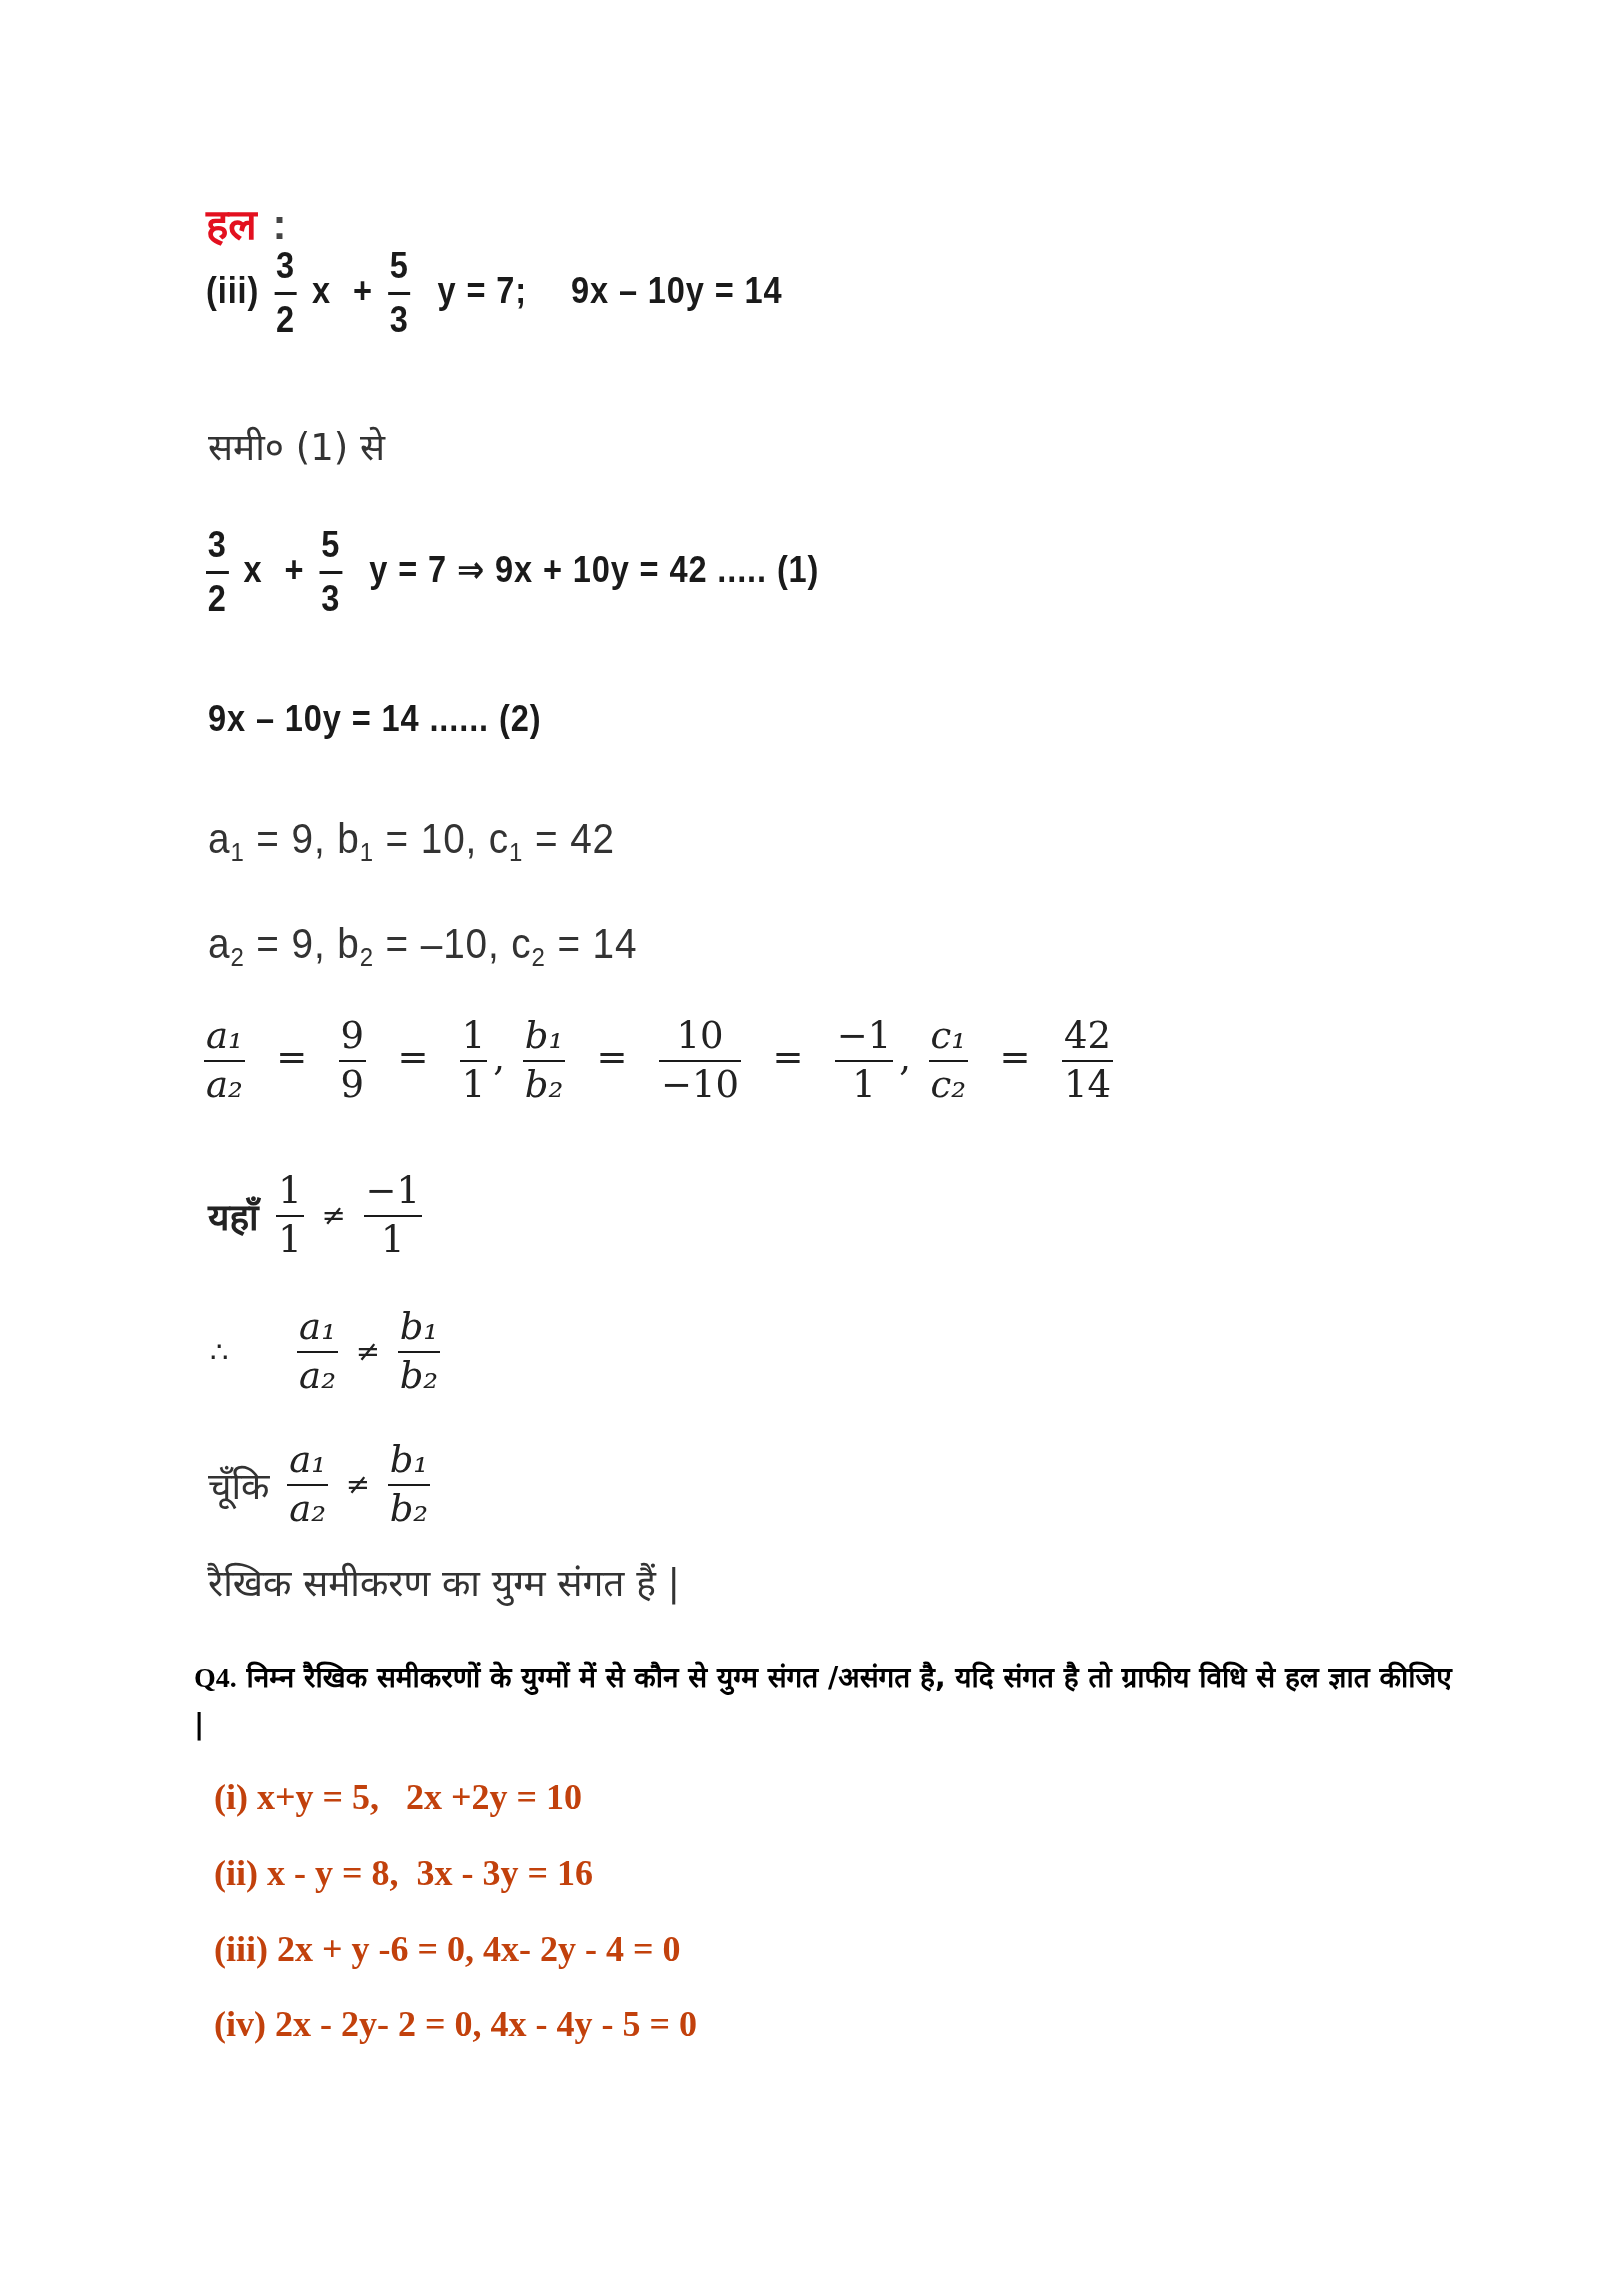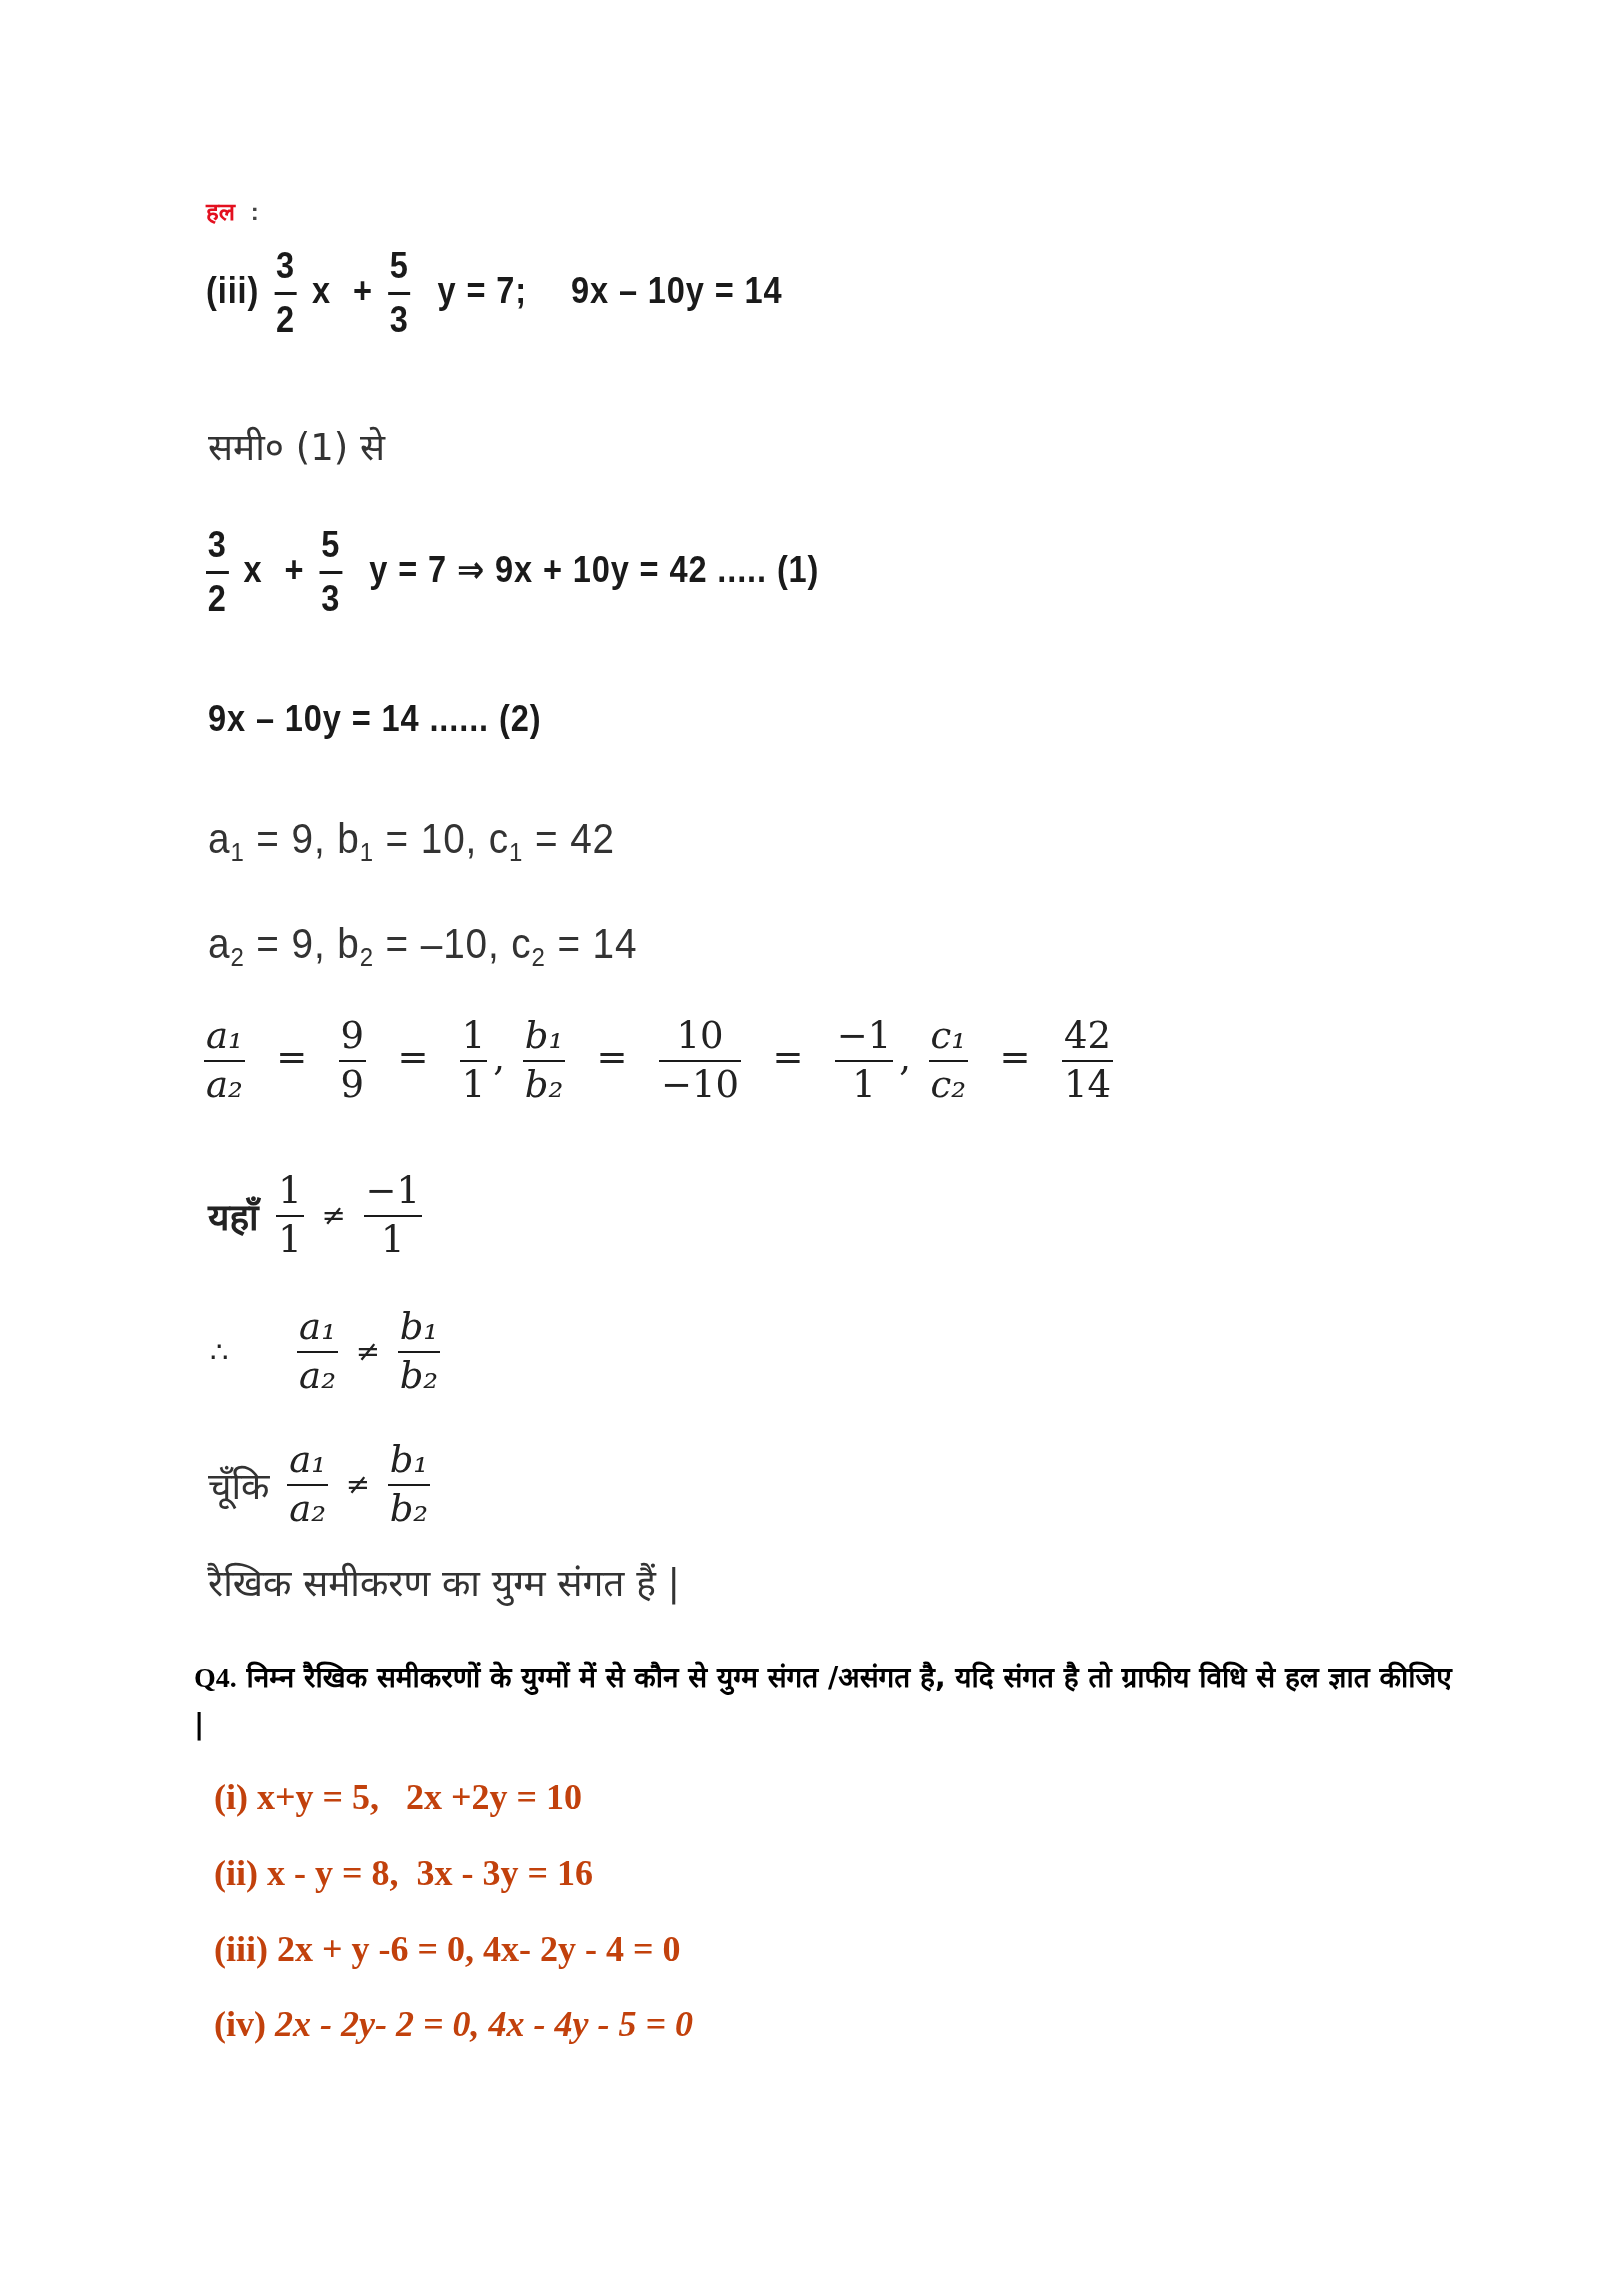--- a/index.html
+++ b/index.html
@@ -2,21 +2,21 @@
 <html><head>
   <meta charset="utf-8">
   <style>
     html, body { margin: 0; padding: 0; background: #ffffff; }
     body { width: 1620px; height: 2293px; position: relative; overflow: hidden; color: #1a1a1a; }
     .abs { position: absolute; white-space: nowrap; }
     .sans { font-family: "Liberation Sans", "DejaVu Sans", sans-serif; }
     .serif { font-family: "Liberation Serif", "DejaVu Serif", serif; }
     .deva { font-family: "DejaVu Sans", sans-serif; }
 
-    .heading { left: 206px; top: 194px; font-size: 24px; font-weight: bold; color: #e3101f; }
+    .heading { left: 206px; top: 194px; font-size: 42px; font-weight: bold; color: #e3101f; }
     .heading .colon { margin-left: 15.7px; color: #444; }
 
     
     .frac { display: inline-flex; flex-direction: column; align-items: center; vertical-align: middle; margin: 0 5.9px; }
     .frac .num, .frac .den { line-height: 1.05; padding: 0 2px; }
     .frac .bar { height: 2.9px; background: #1a1a1a; align-self: stretch; margin: 5.9px 0; }
 
     .eq-bold { font-size: 37px; font-weight: bold; letter-spacing: 1px; }
     .eq-light { font-size: 43px; color: #333; letter-spacing: 1px; }
     .sp { display: inline-block; width: 13.7px; }
@@ -203,15 +203,15 @@
 <div class="abs opt serif" style="top:1852px;">
   <span>(ii)</span>
   <span style="white-space:pre;">x - y = 8,  3x - 3y = 16</span>
 </div>
 <div class="abs opt serif" style="top:1928px;">
   <span>(iii)</span>
   <span style="white-space:pre;">2x + y -6 = 0, 4x- 2y - 4 = 0</span>
 </div>
 <div class="abs opt serif" style="top:2003px;">
   <span>(iv)</span>
-  <span style="white-space:pre;font-style:italic;">2x - 2y- 2 = 0, 4x - 4y - 5 = 0</span>
+  <span style="white-space:pre;">2x - 2y- 2 = 0, 4x - 4y - 5 = 0</span>
 </div>
 
 
 </body></html>

